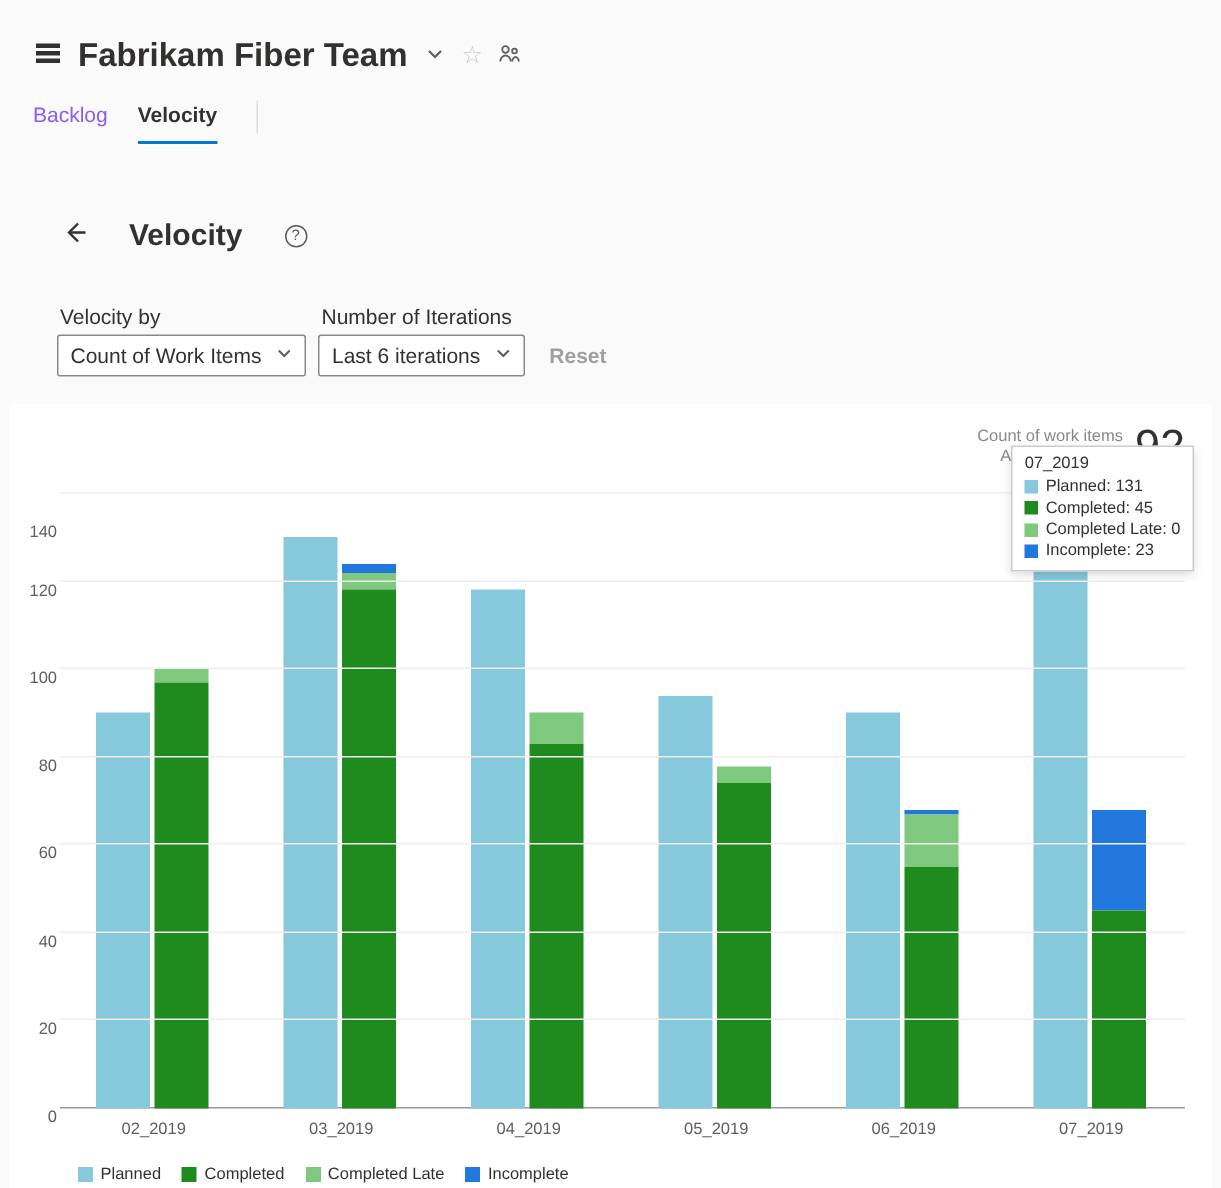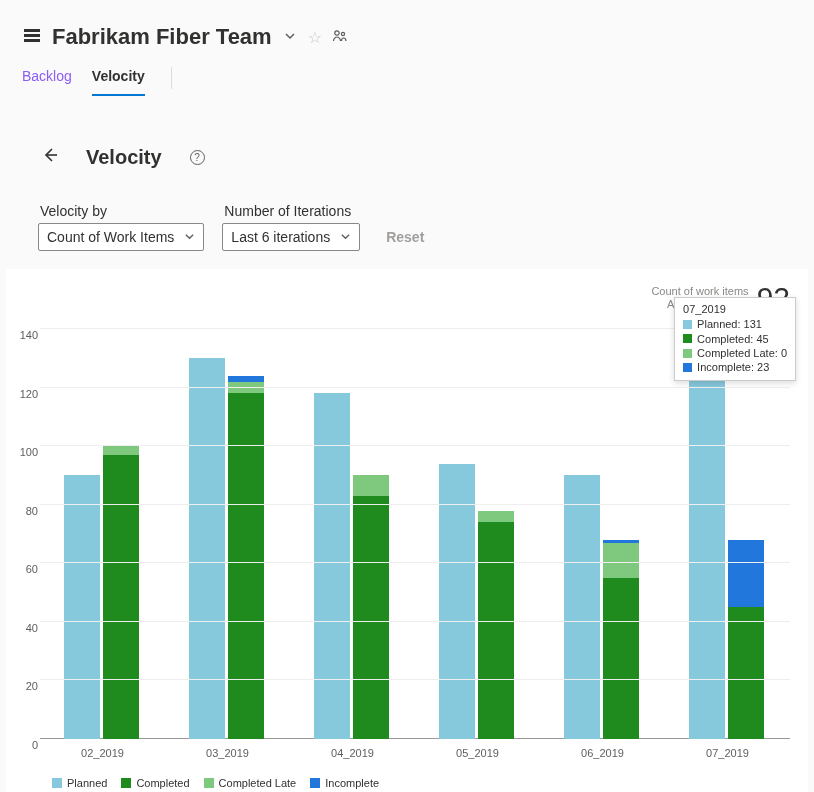--- a/index.html
+++ b/index.html
@@ -58,21 +58,21 @@
   .back-arrow {font-size:18px; cursor:pointer; color:#323130;}
   .velocity-header h2 {font-size:20px; font-weight:700; margin:16px;}
   .help {
     width:15px; height:15px; border:1px solid #605e5c; border-radius:50%;
     font-size:10px; display:flex; align-items:center; justify-content:center;
     color:#605e5c; cursor:pointer;
   }
 
   
   .controls {
-    display:flex; gap:18px; align-items:flex-end;
+    display:flex; gap:8px; align-items:flex-end;
     padding: 4px 34px 18px 38px;
   }
   .ctrl { display:flex; flex-direction:column; gap:4px;}
   .ctrl label {font-size:14px; color:#323130; padding-left:2px;}
   .select {
     border:1px solid #8a8886; background:#fff; border-radius:2px;
     padding: 5px 8px; font-size:14px; display:flex; align-items:center;
     justify-content:space-between; gap:10px; min-width:160px; cursor:pointer;
   }
   .select .chev {font-size:11px; color:#605e5c;}
@@ -253,21 +253,21 @@
 
   <div class="plot" id="plot">
     <div class="yaxis" id="yaxis">
           <div class="ytick" style="bottom: -6px;">0</div>
           <div class="ytick" style="bottom: 52.5714px;">20</div>
           <div class="ytick" style="bottom: 111.143px;">40</div>
           <div class="ytick" style="bottom: 169.714px;">60</div>
           <div class="ytick" style="bottom: 228.286px;">80</div>
           <div class="ytick" style="bottom: 286.857px;">100</div>
           <div class="ytick" style="bottom: 345.429px;">120</div>
-          <div class="ytick" style="bottom: 404px;">140</div>
+          <div class="ytick" style="bottom: 384px;">140</div>
         </div>
     <div class="baseline"></div>
     <div class="groups" id="groups">
           <div class="group">
             <div class="xlabel">02_2019</div>
             <div class="pair">
               <div class="bar bar-planned" style="height: 263.571px;"></div>
               <div class="bar bar-stack">
                 <div class="seg completed" style="height: 284.071px;"></div>
                 <div class="seg late" style="height: 8.78571px;"></div>

